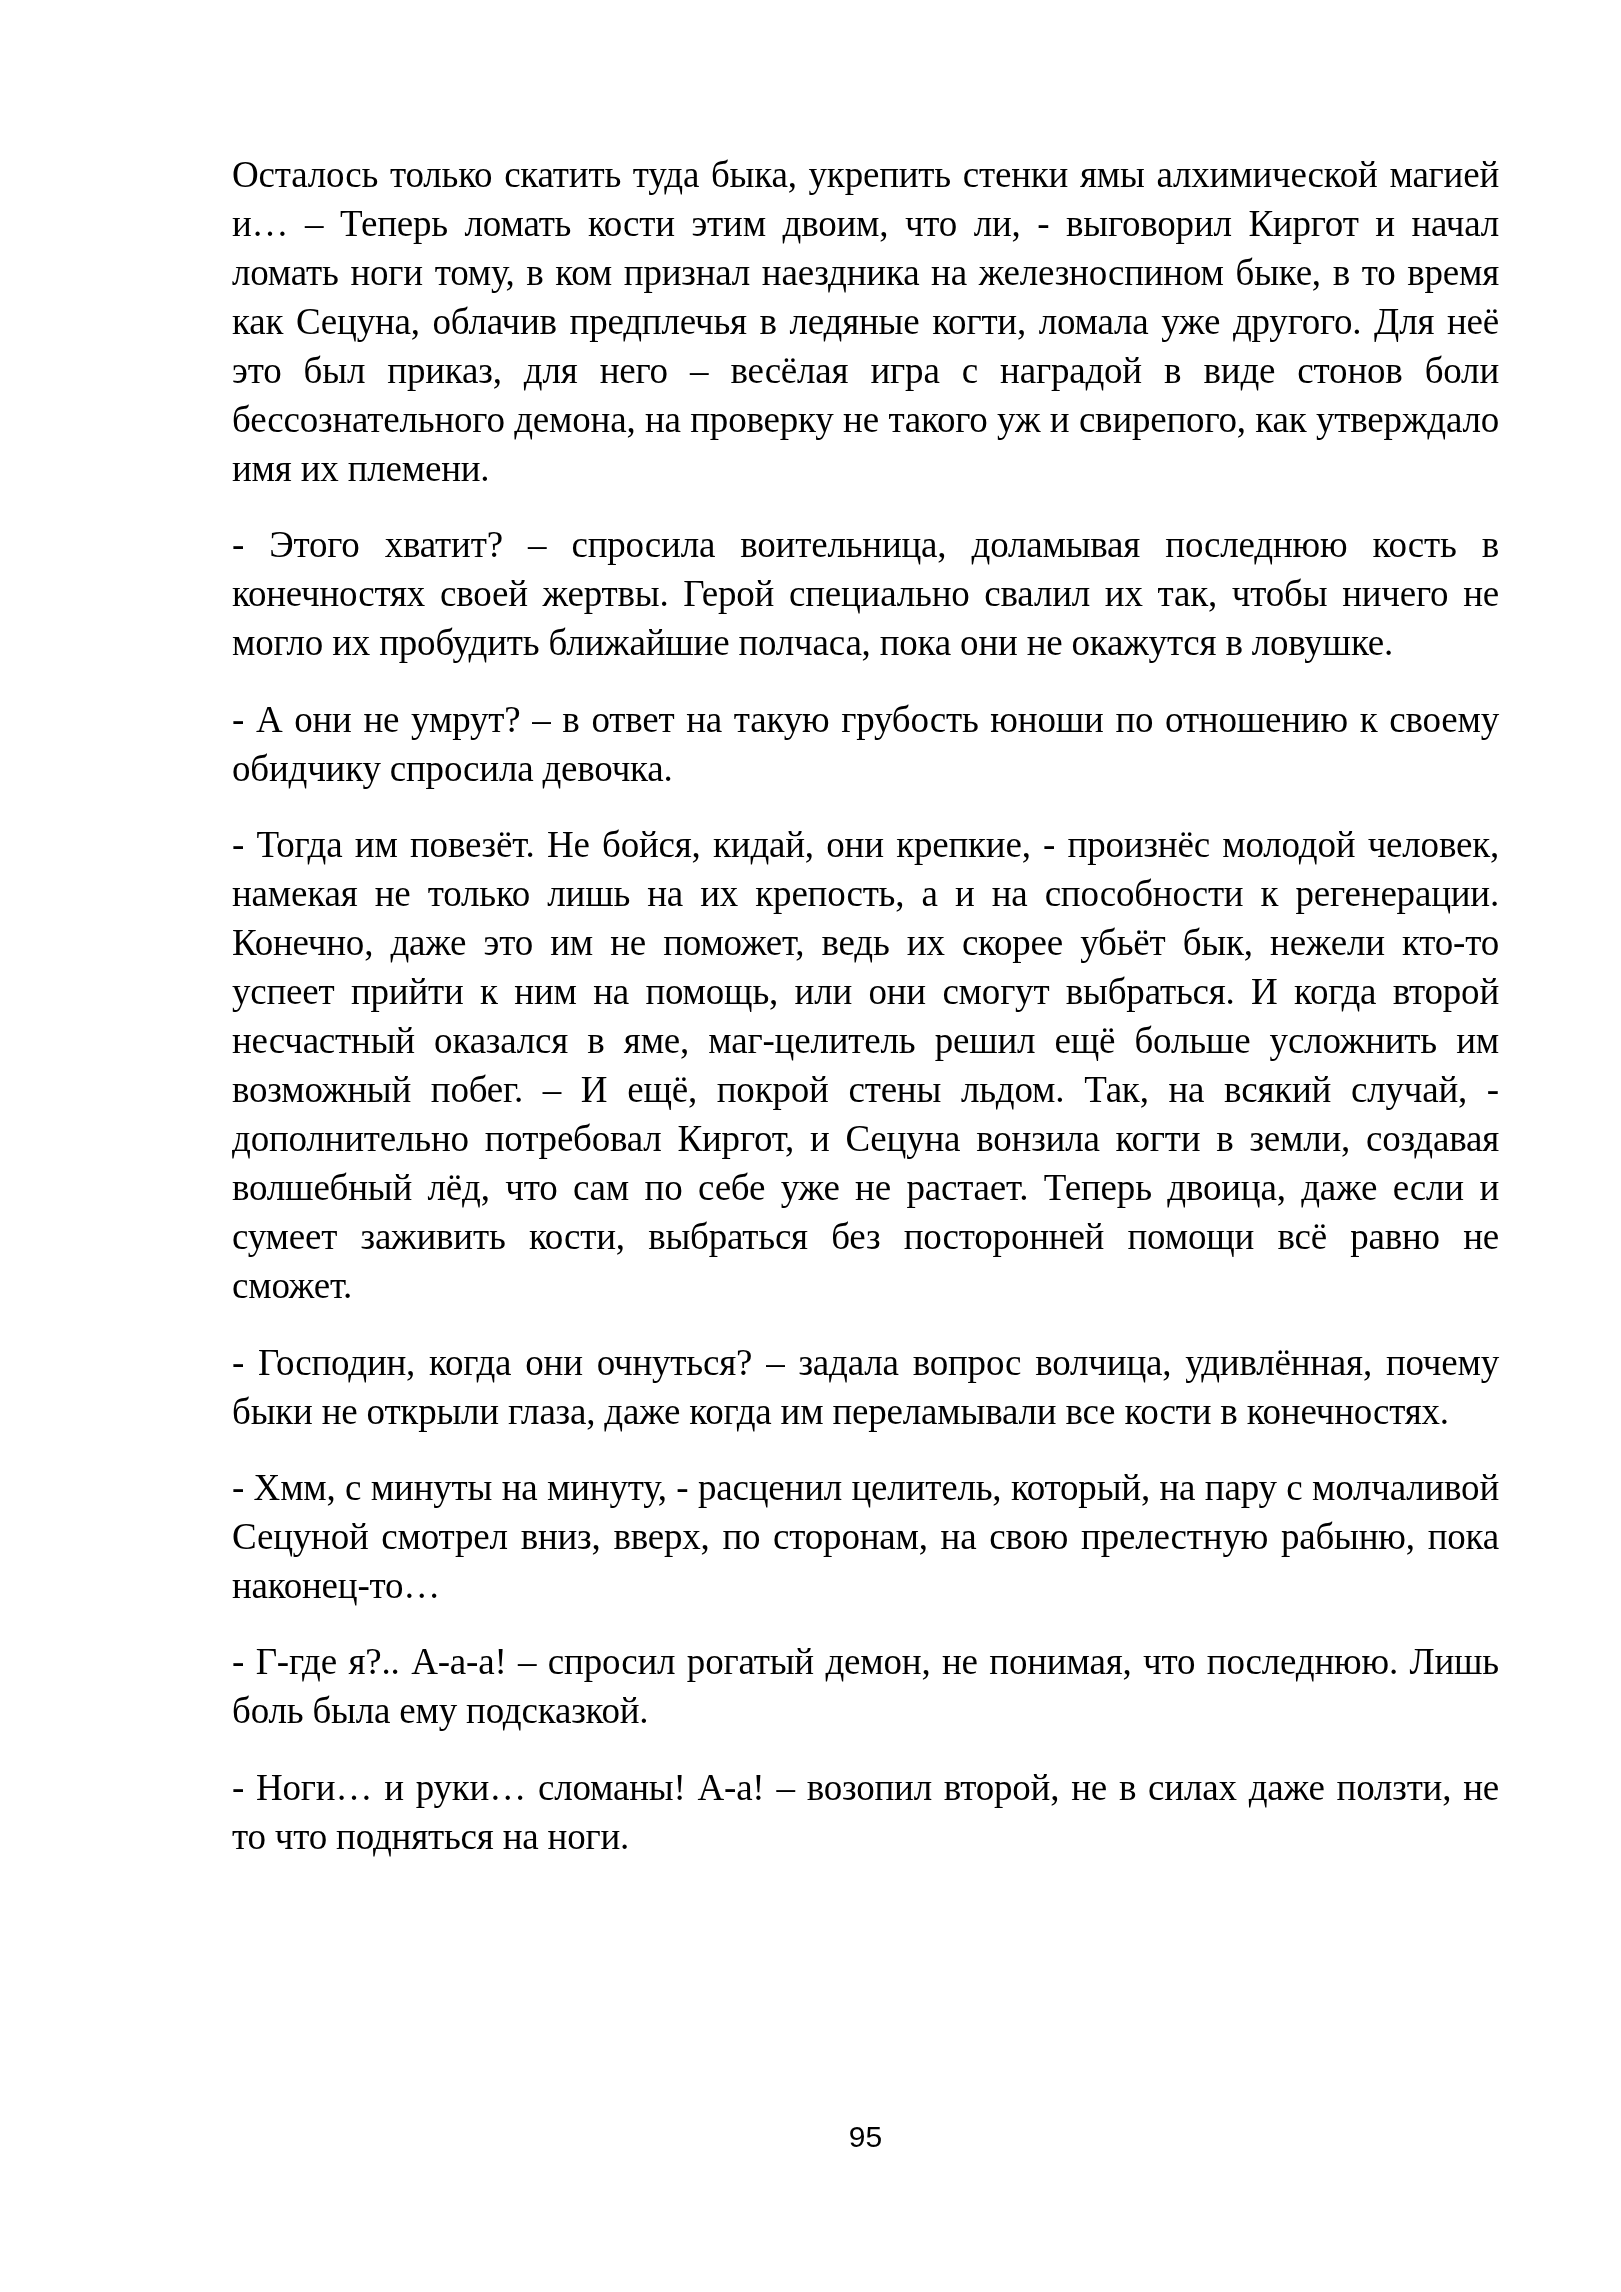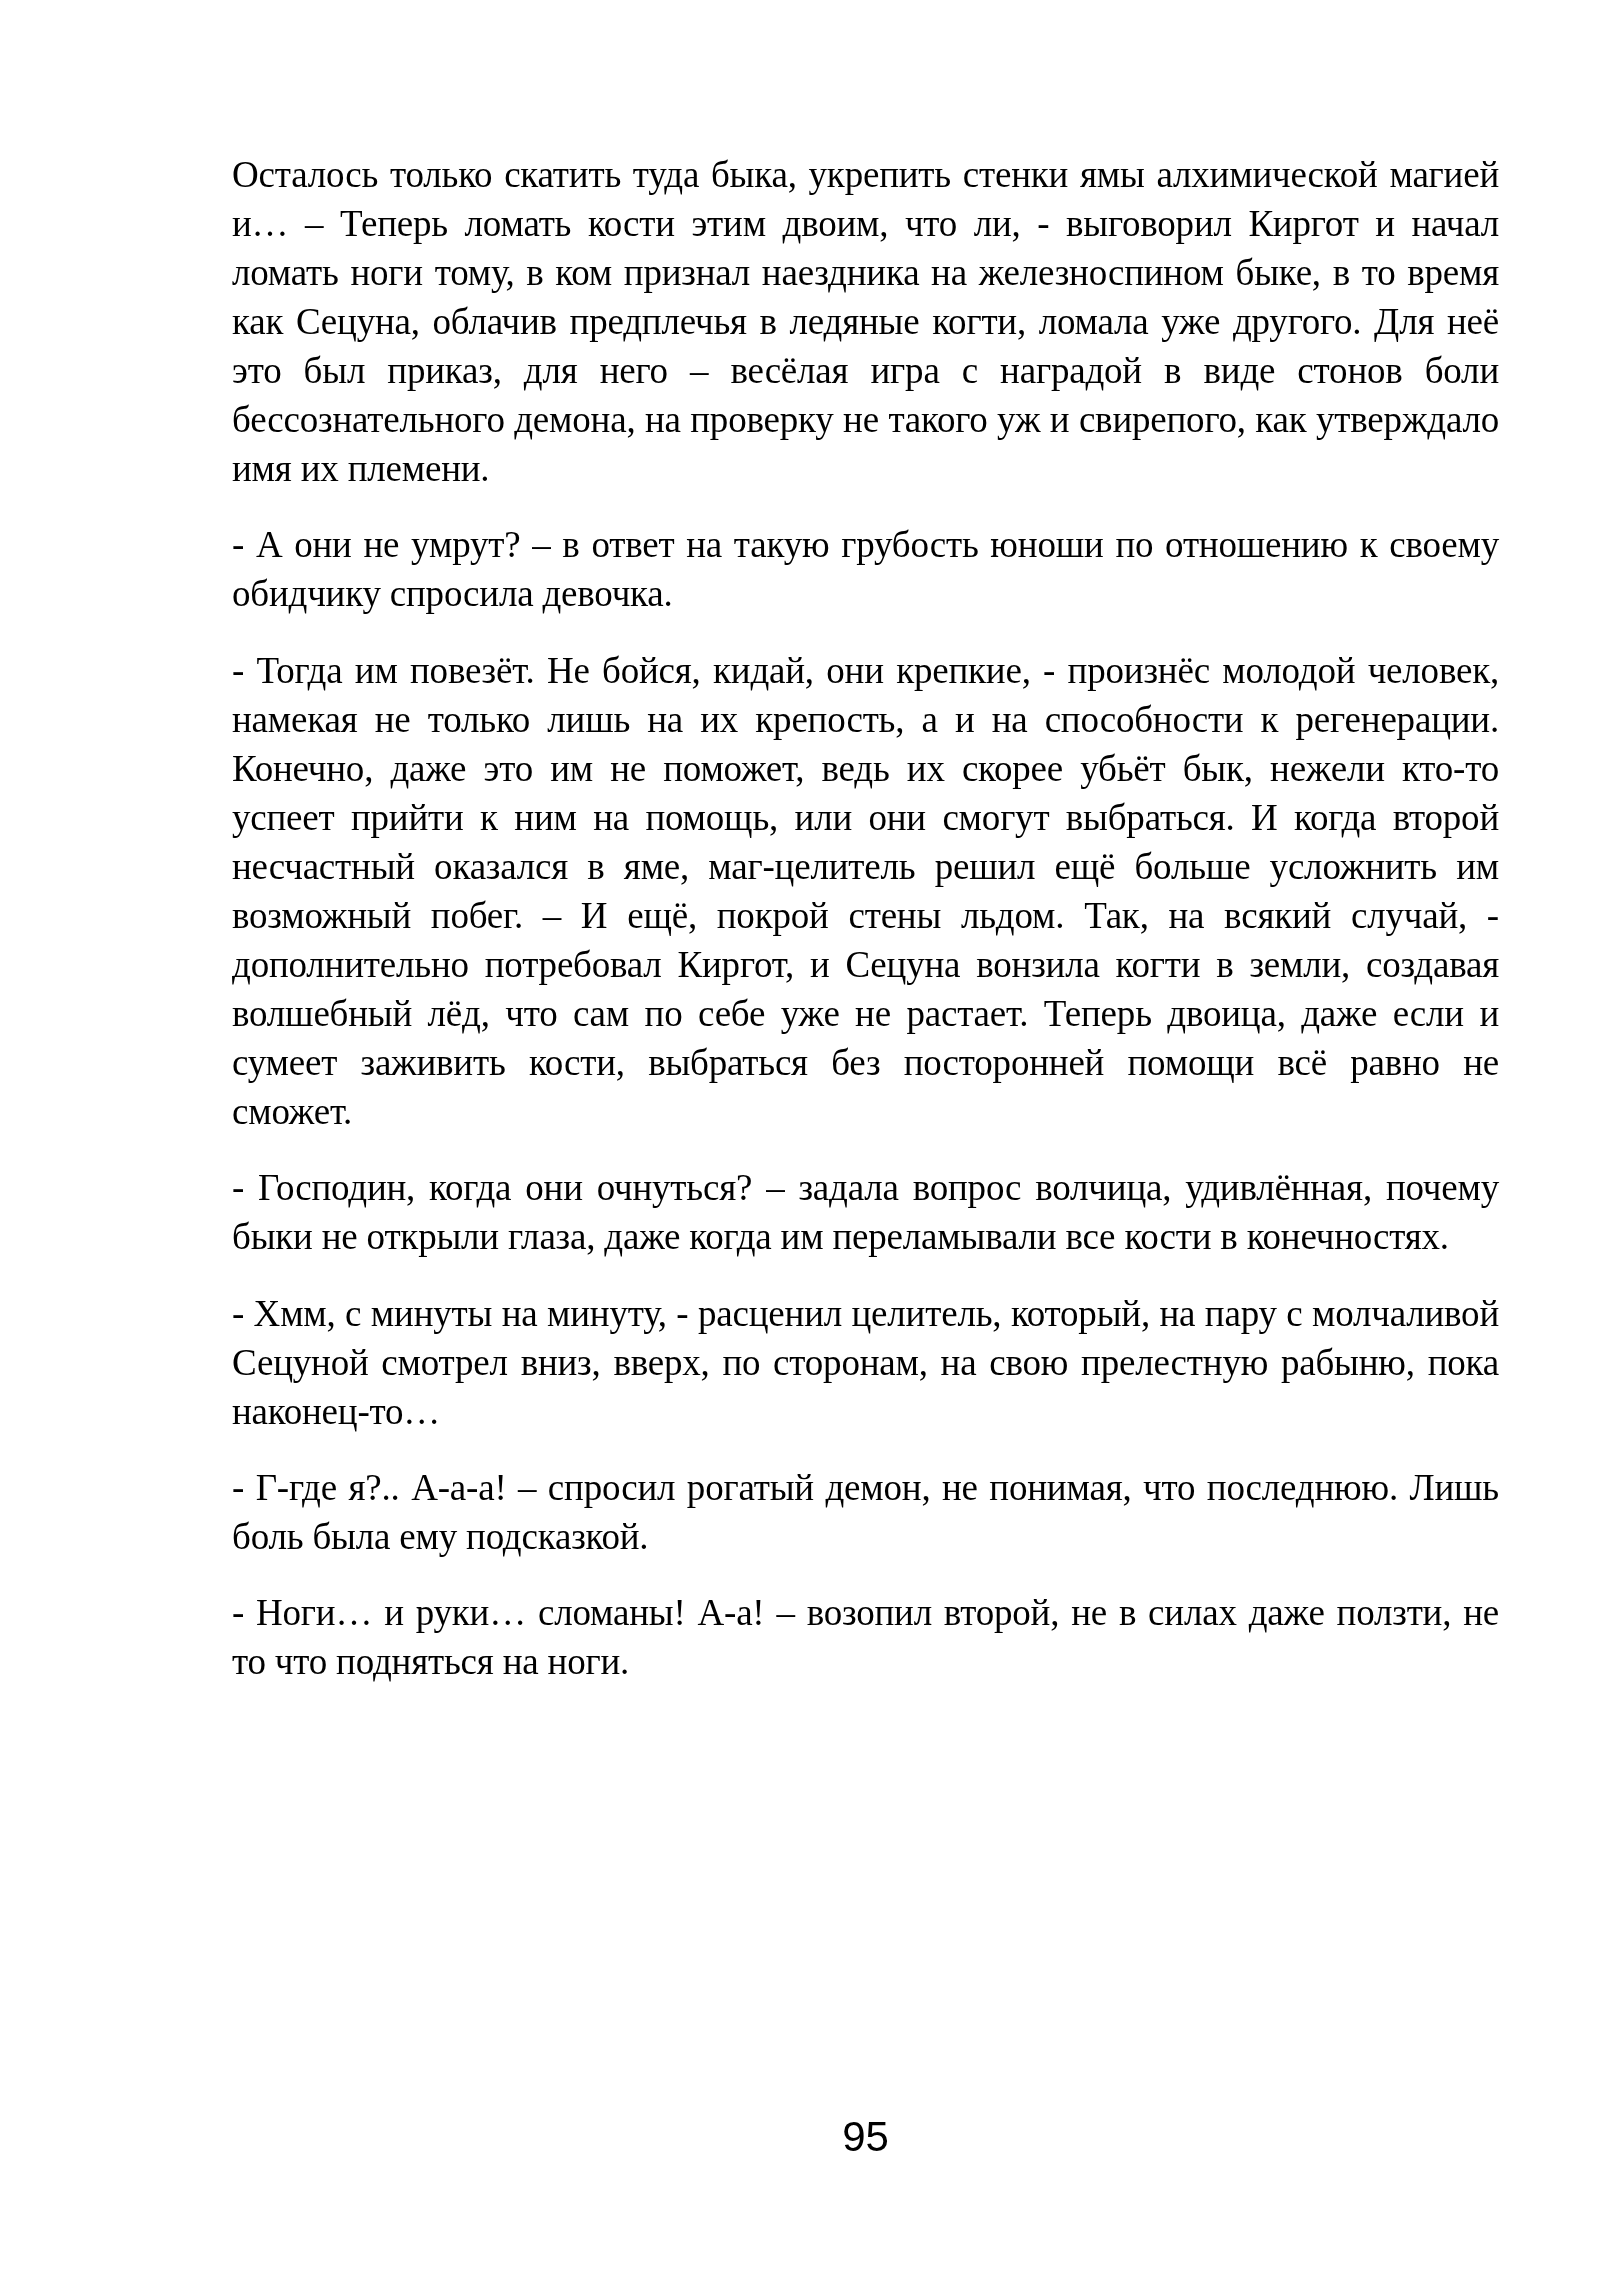--- a/index.html
+++ b/index.html
@@ -40,31 +40,32 @@
   .para:last-child {
     margin-bottom: 0;
   }
   .page-number {
     position: absolute;
     left: 232px;
     top: 2117px;
     width: 1267px;
     text-align: center;
     font-family: "Liberation Sans", "DejaVu Sans", sans-serif;
-    font-size: 42px;
+    font-size: 30px;
     line-height: 39px;
     color: #000000;
   }
 </style>
 </head>
 <body>
 
 <div class="page">
   <div class="text-block">
     <p class="para">Осталось только скатить туда быка, укрепить стенки ямы алхимической магией и… – Теперь ломать кости этим двоим, что ли, - выговорил Киргот и начал ломать ноги тому, в ком признал наездника на железноспином быке, в то время как Сецуна, облачив предплечья в ледяные когти, ломала уже другого. Для неё это был приказ, для него – весёлая игра с наградой в виде стонов боли бессознательного демона, на проверку не такого уж и свирепого, как утверждало имя их племени.</p>
+    <p class="para">- Этого хватит? – спросила воительница, доламывая последнюю кость в конечностях своей жертвы. Герой специально свалил их так, чтобы ничего не могло их пробудить ближайшие полчаса, пока они не окажутся в ловушке.</p>
     <p class="para">- А они не умрут? – в ответ на такую грубость юноши по отношению к своему обидчику спросила девочка.</p>
     <p class="para">- Тогда им повезёт. Не бойся, кидай, они крепкие, - произнёс молодой человек, намекая не только лишь на их крепость, а и на способности к регенерации. Конечно, даже это им не поможет, ведь их скорее убьёт бык, нежели кто-то успеет прийти к ним на помощь, или они смогут выбраться. И когда второй несчастный оказался в яме, маг-целитель решил ещё больше усложнить им возможный побег. – И ещё, покрой стены льдом. Так, на всякий случай, - дополнительно потребовал Киргот, и Сецуна вонзила когти в земли, создавая волшебный лёд, что сам по себе уже не растает. Теперь двоица, даже если и сумеет заживить кости, выбраться без посторонней помощи всё равно не сможет.</p>
     <p class="para">- Господин, когда они очнуться? – задала вопрос волчица, удивлённая, почему быки не открыли глаза, даже когда им переламывали все кости в конечностях.</p>
     <p class="para">- Хмм, с минуты на минуту, - расценил целитель, который, на пару с молчаливой Сецуной смотрел вниз, вверх, по сторонам, на свою прелестную рабыню, пока наконец-то…</p>
     <p class="para">- Г-где я?.. А-а-а! – спросил рогатый демон, не понимая, что последнюю. Лишь боль была ему подсказкой.</p>
     <p class="para">- Ноги… и руки… сломаны! А-а! – возопил второй, не в силах даже ползти, не то что подняться на ноги.</p>
   </div>
   <div class="page-number">95</div>
 </div>
 

